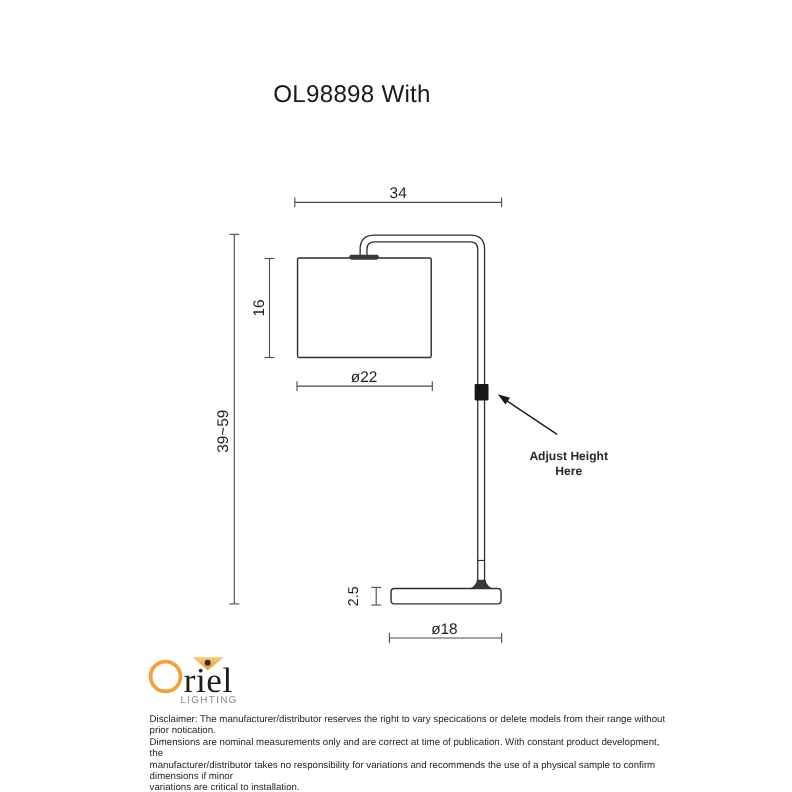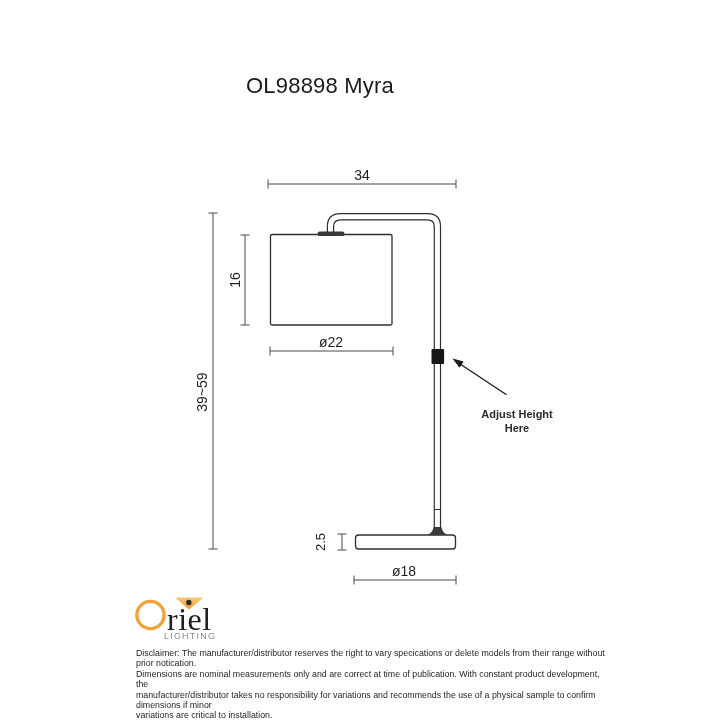--- a/index.html
+++ b/index.html
@@ -25,21 +25,21 @@
     position:absolute;left:136px;top:648px;width:470px;
     font-size:8.8px;line-height:10.4px;color:#1f1f1f;white-space:pre-line;
     font-family:Liberation Sans, sans-serif;
   }
 </style>
 </head>
 <body>
 
 <div class="canvas">
 
-  <div class="page-title">OL98898 Myra</div>
+  <div class="page-title">OL98898 With</div>
 
   <svg class="diagram-svg" width="720" height="720" viewBox="0 0 720 720">
     <defs>
       <linearGradient id="shadeGrad" x1="0" y1="0" x2="0" y2="1">
         <stop offset="0" stop-color="#fbc878"></stop>
         <stop offset="1" stop-color="#ee9b2e"></stop>
       </linearGradient>
     </defs>
 
     <g>

